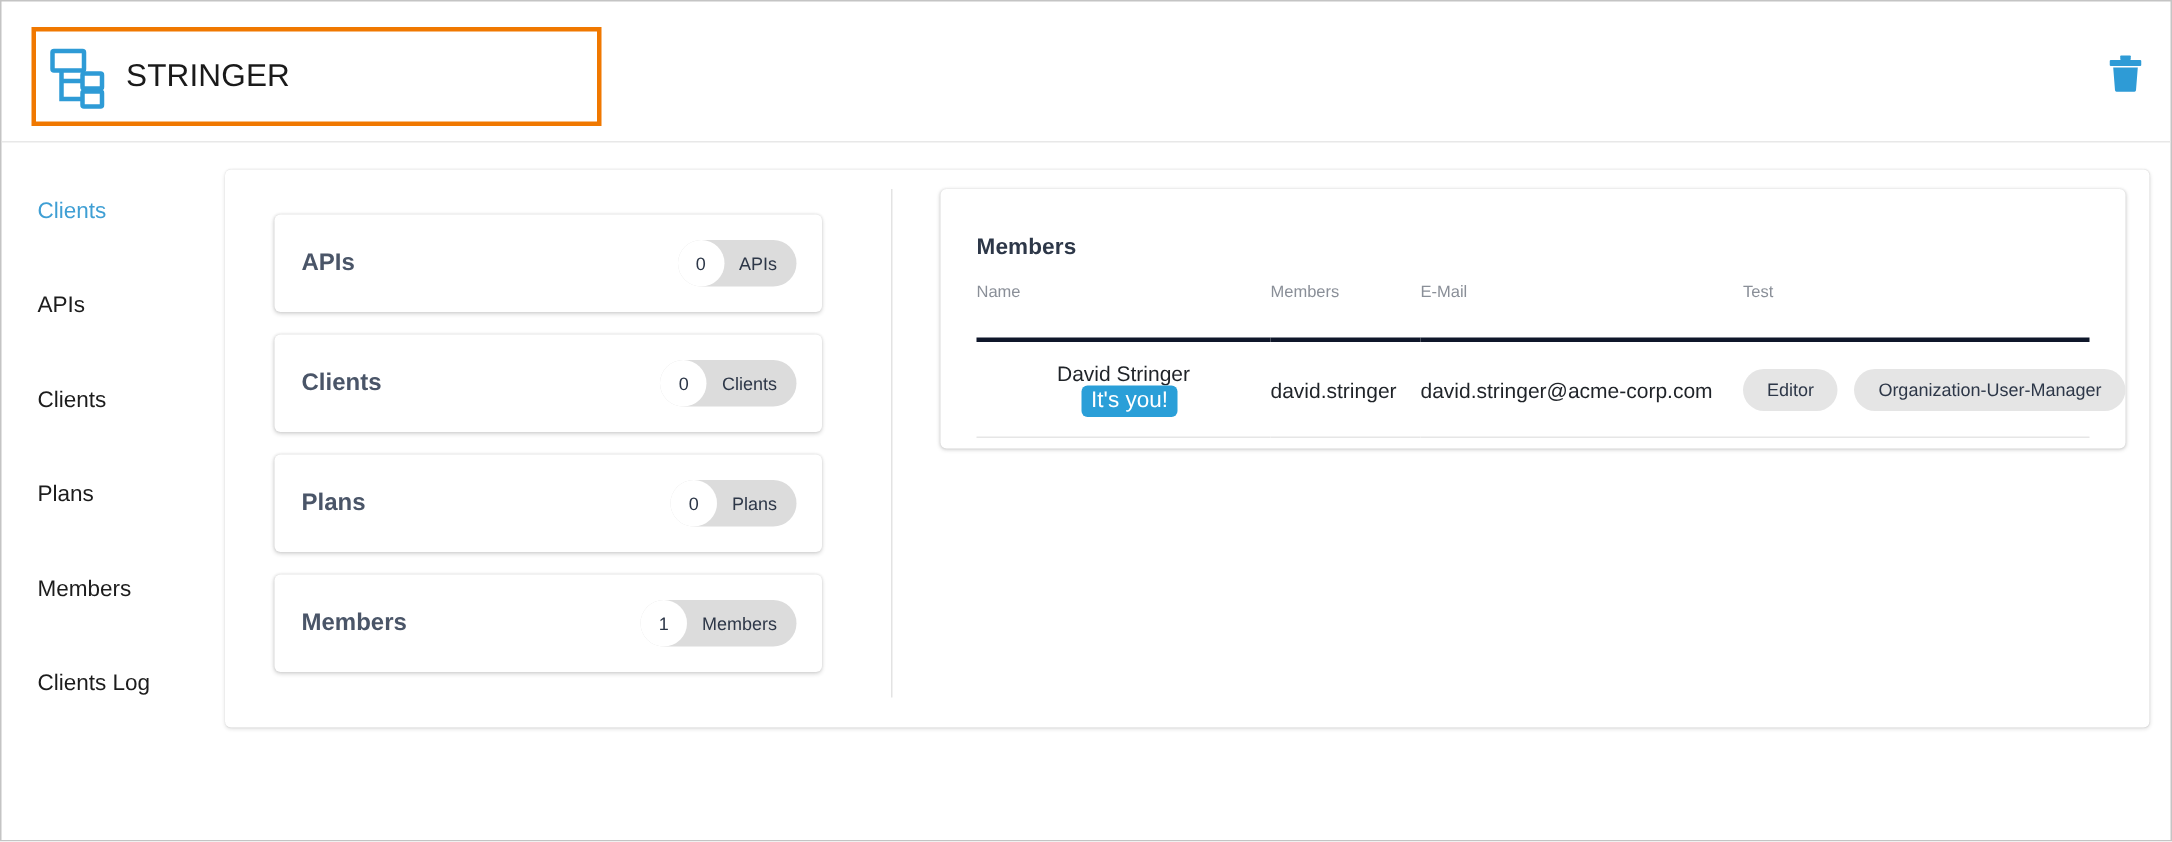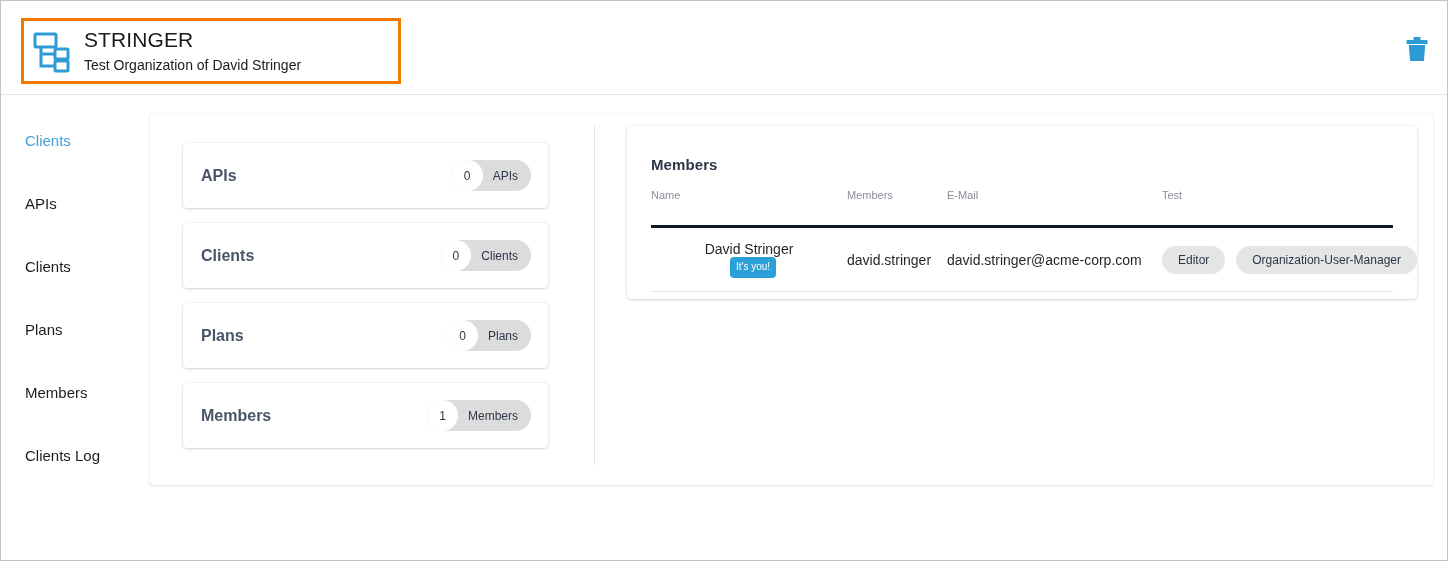--- a/index.html
+++ b/index.html
@@ -223,21 +223,21 @@
   .name-cell {
     display: flex;
     align-items: center;
     white-space: nowrap;
     flex-direction: column;
   }
   .its-you-badge {
     display: inline-block;
     background: #2a9fd8;
     color: #ffffff;
-    font-size: 10px;
+    font-size: 15px;
     line-height: 14px;
     padding: 3px 6px 4px 6px;
     border-radius: 4px;
     margin-left: 8px;
   }
   .roles-cell {
     white-space: nowrap;
   }
   .role-chip {
     display: inline-block;
@@ -261,21 +261,20 @@
       <span class="org-icon">
         <svg width="44" height="44" viewBox="0 0 44 44" xmlns="http://www.w3.org/2000/svg">
           <rect x="4" y="5" width="21" height="13" rx="1" fill="none" stroke="#2e9bd6" stroke-width="3"></rect>
           <rect x="24" y="20" width="13" height="10" rx="1" fill="none" stroke="#2e9bd6" stroke-width="3"></rect>
           <rect x="24" y="32" width="13" height="10" rx="1" fill="none" stroke="#2e9bd6" stroke-width="3"></rect>
           <path d="M10 18 L10 37 L24 37 M10 25 L24 25" fill="none" stroke="#2e9bd6" stroke-width="3"></path>
         </svg>
       </span>
       <span class="org-text">
         <span class="org-name">STRINGER</span>
-        <span class="org-desc">Test Organization of David Stringer</span>
       </span>
     </div>
 
     <div class="delete-org-button">
       <span>
         <svg width="24" height="26" viewBox="0 0 24 26" xmlns="http://www.w3.org/2000/svg">
           <rect x="8.5" y="1" width="7" height="3" rx="0.5" fill="#2e9bd6"></rect>
           <rect x="1.5" y="4" width="21" height="4" rx="0.7" fill="#2e9bd6"></rect>
           <path d="M3.8 9 H20.2 L19 24.2 a1 1 0 0 1 -1 0.9 H6 a1 1 0 0 1 -1 -0.9 Z" fill="#2e9bd6"></path>
         </svg>

